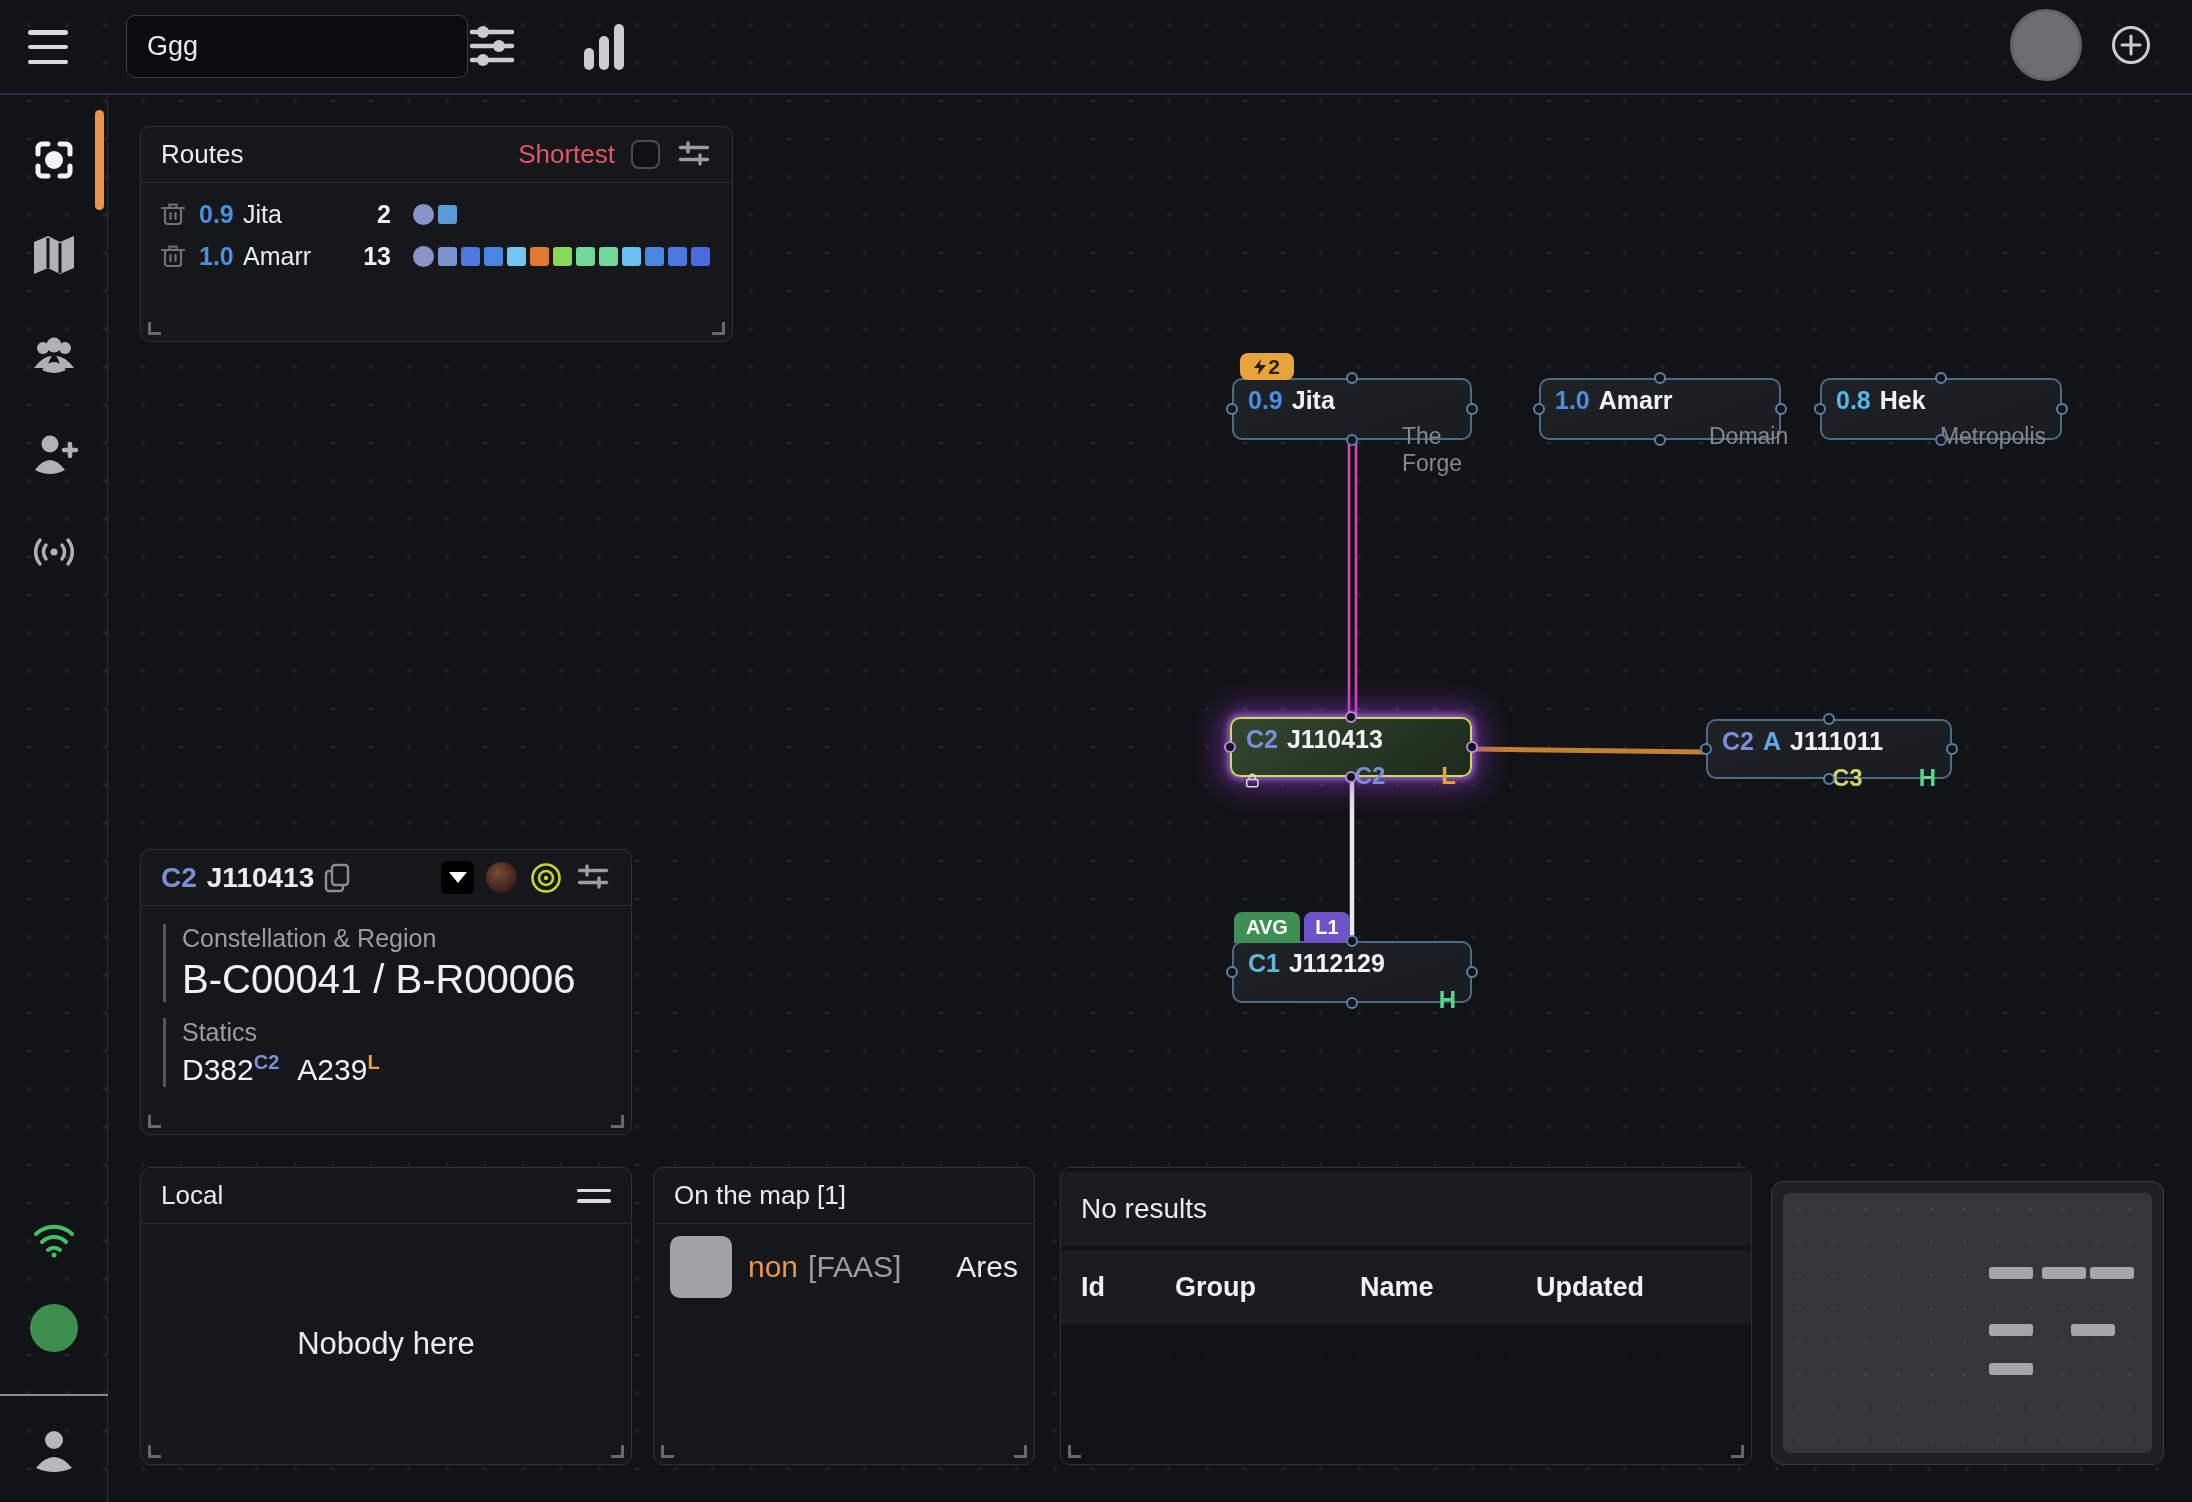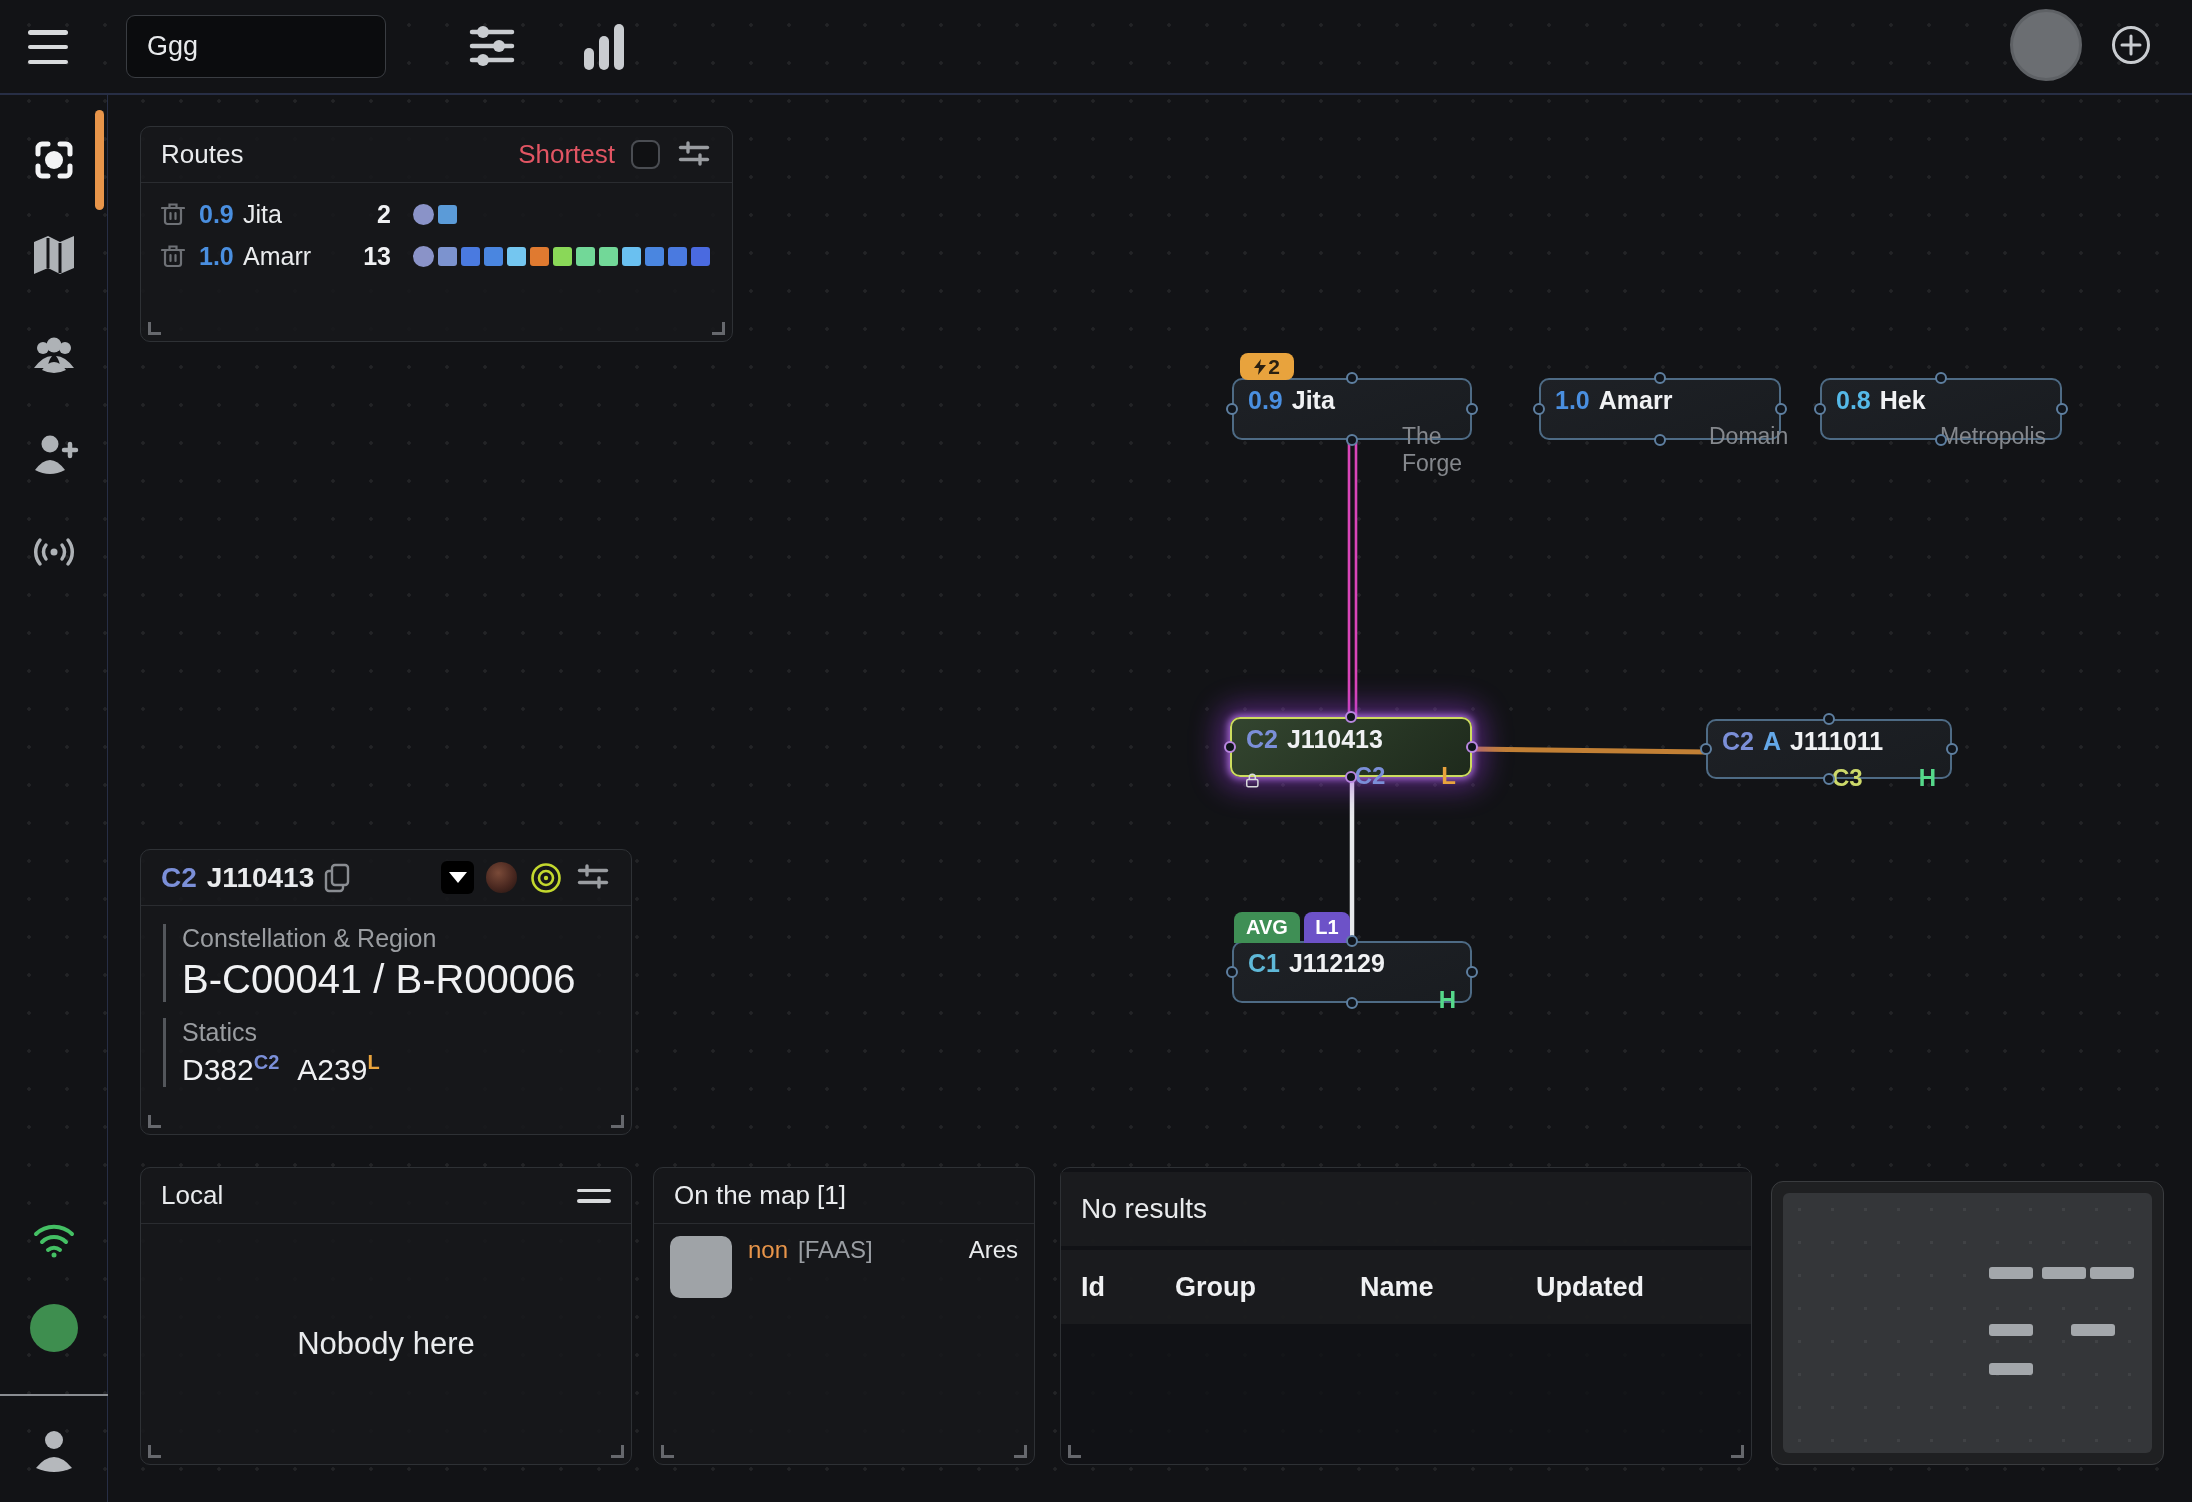--- a/index.html
+++ b/index.html
@@ -17,21 +17,21 @@
     background-size:38px 38px;
     background-position:10px 6px;
   }
 
   
   .topbar { position:absolute; left:0; top:0; width:2192px; height:94px; z-index:40; }
   .topbar-sep { position:absolute; left:0; top:93px; width:2192px; height:2px; background:#272E45; z-index:41; }
   .hamburger { position:absolute; left:28px; top:30px; width:40px; height:34px; display:flex; flex-direction:column; justify-content:space-between; cursor:pointer; }
   .hamburger i { display:block; height:4.5px; background:#D8DADC; border-radius:3px; }
   .map-input {
-    position:absolute; left:126px; top:15px; width:260px; height:63px;
+    position:absolute; left:126px; top:15px; width:342px; height:63px;
     background:#0B0C0E; border:1.5px solid #3A3D42; border-radius:9px;
     color:#E8EAEC; font-size:27px; padding:0 20px; outline:none;
     font-family:"Liberation Sans", sans-serif;
   }
   .tb-icon { position:absolute; top:22px; width:48px; height:48px; cursor:pointer; }
   .tb-sliders { left:468px; }
   .tb-chart { left:584px; display:flex; align-items:flex-end; gap:5px; }
   .tb-chart i { display:block; width:10px; background:#C9CCD0; border-radius:5px; }
   .tb-chart i:nth-child(1){ height:22px; } .tb-chart i:nth-child(2){ height:34px; } .tb-chart i:nth-child(3){ height:46px; }
   .avatar-circle { position:absolute; left:2010px; top:9px; width:72px; height:72px; border-radius:50%; background:#6B6E72; border:3px solid #5E6165; cursor:pointer; }
@@ -130,21 +130,21 @@
   .statics-gap { display:inline-block; width:18px; }
 
   
   .local-panel { left:140px; top:1167px; width:492px; height:298px; }
   .drag-icon { margin-left:auto; width:34px; display:flex; flex-direction:column; gap:7px; cursor:pointer; }
   .drag-icon i { height:3.5px; background:#D8DADC; border-radius:2px; }
   .local-empty { position:absolute; left:0; top:56px; right:0; bottom:0; display:flex; align-items:center; justify-content:center; font-size:31px; color:#E9EBED; }
 
   
   .onmap-panel { left:653px; top:1167px; width:382px; height:298px; }
-  .pilot-row { display:flex; align-items:flex-start; padding:12px 16px 0 16px; font-size:24px; }
+  .pilot-row { display:flex; align-items:center; padding:12px 16px 0 16px; font-size:30px; }
   .pilot-avatar { width:62px; height:62px; background:#9FA3A7; border-radius:10px; margin-right:16px; }
   .pilot-name { color:#E8954A; margin-right:10px; }
   .pilot-corp { color:#9A9EA3; }
   .pilot-ship { margin-left:auto; color:#E9EBED; }
 
   
   .sig-panel { left:1060px; top:1167px; width:692px; height:298px; background:rgba(18,19,22,0.85); }
   .sig-section { background:rgba(27,28,31,0.95); }
   .sig-h { height:55px; display:flex; align-items:center; padding:0 20px; font-size:26px; color:#E9EBED; border-radius:9px 9px 0 0; }
   .sig-cols { margin-top:4px; height:74px; display:grid; grid-template-columns:94px 185px 176px auto; align-items:center; padding:0 20px; font-weight:bold; font-size:27px; color:#F0F1F3; }

